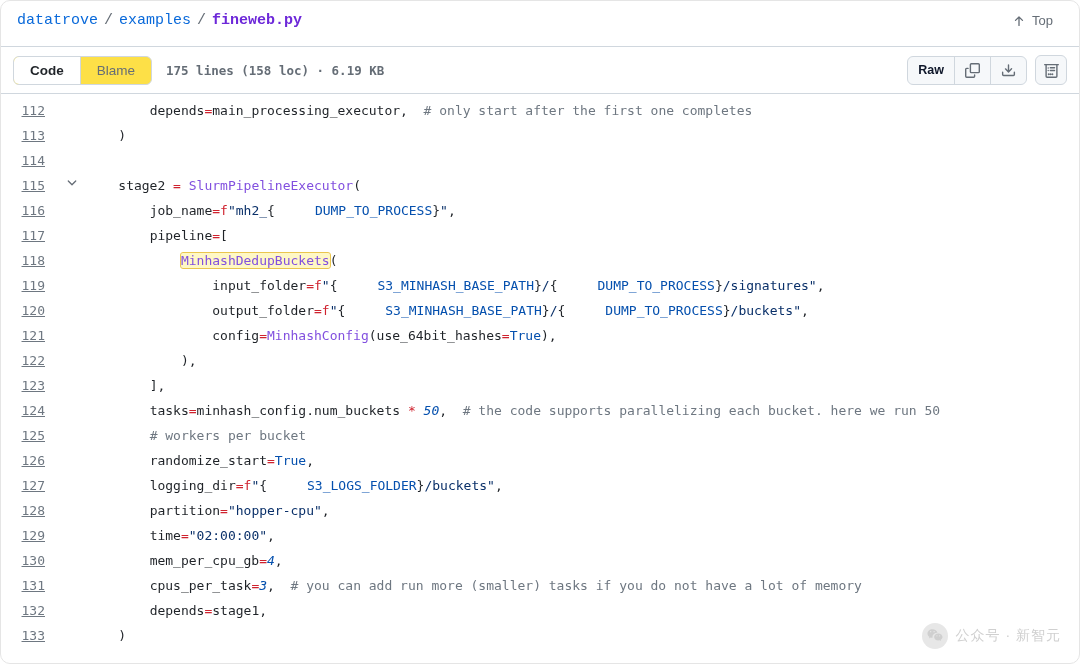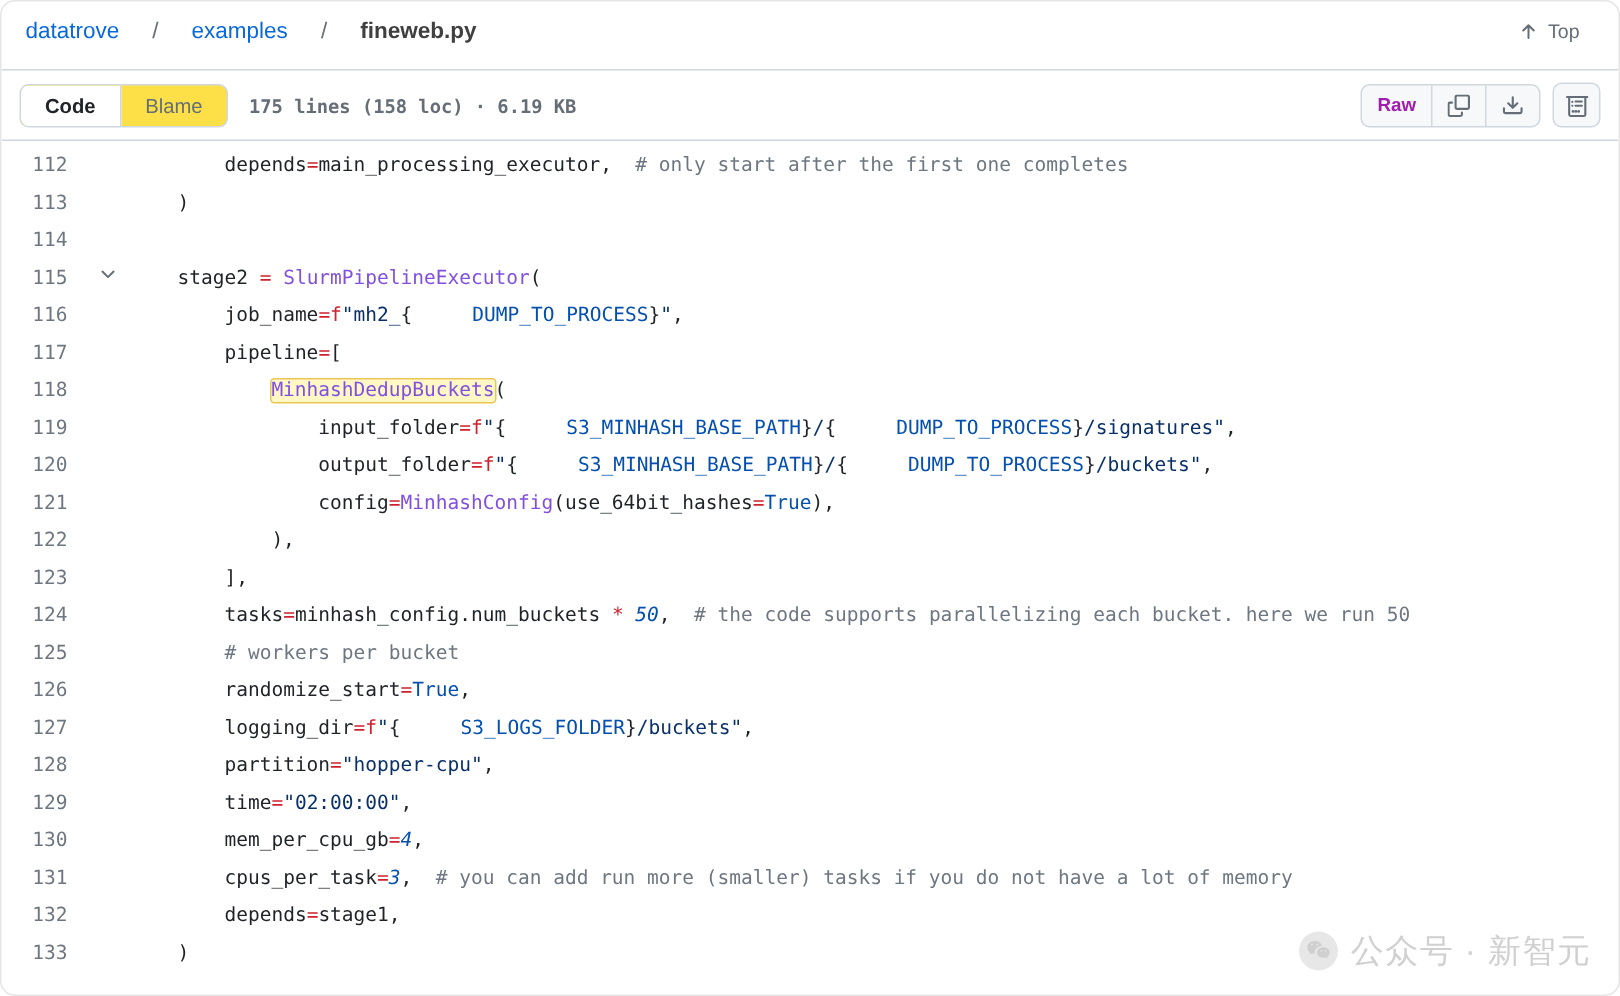--- a/index.html
+++ b/index.html
@@ -33,24 +33,24 @@
     background:#fff;
   }
 
   
   .crumbbar {
     display: flex;
     align-items: center;
     justify-content: space-between;
     padding: 8px 16px 14px 16px;
   }
-  .crumbs { display:flex; align-items:center; gap:22px; font-size:15px; }
+  .crumbs { display:flex; align-items:center; gap:6px; font-size:15px;font-family:Liberation Mono, monospace; }
   .crumbs a { color: var(--blue); text-decoration:none; }
   .crumbs .sep { color: var(--gray-fg); }
-  .crumbs .current { font-weight:600; color:#404040; }
+  .crumbs .current { font-weight:600; color:#6d28d9; }
   .topbtn {
     display:flex; align-items:center; gap:6px;
     padding: 4px 10px;
     border-radius:6px;
     cursor:pointer;
     color:#656d76;
     font-size:13px;
   }
 
   
@@ -103,21 +103,21 @@
   }
   .btn-group > * {
     padding:6px 10px;
     border:none;
     background:transparent;
     cursor:pointer;
     display:flex;align-items:center;justify-content:center;
     color:#656d76;
   }
   .btn-group > *:not(:last-child){ border-right:1px solid var(--gray-border); }
-  .btn-raw { font-size:12.5px; font-weight:600; color:#a21caf; font-family:inherit; }
+  .btn-raw { font-size:12.5px; font-weight:600; color:#0f172a; font-family:inherit; }
   .iconbtn-solo {
     border:1px solid var(--gray-border);
     border-radius:6px;
     width:32px;height:30px;
     display:flex;align-items:center;justify-content:center;
     background:#f6f8fa;
     cursor:pointer;
     color:#656d76;
   }
 
@@ -131,20 +131,21 @@
   .cl { display:flex; align-items:flex-start; min-height:25px; }
   .lnum {
     width: 62px;
     text-align:right;
     color: var(--gray-lnum);
     padding-right: 18px;
     user-select:none;
     flex-shrink:0;
     font-variant-numeric: tabular-nums;
     padding-top:2px;
+    text-decoration:underline;
   }
   .gutter-icon {
     width:18px;
     flex-shrink:0;
     color:#656d76;
     display:flex;align-items:center;justify-content:center;
     padding-top:3px;
   }
   .code {
     white-space: pre;
@@ -167,21 +168,21 @@
     border-radius:2px;
   }
 
   
   .watermark {
     position:absolute;
     bottom:14px;
     right:18px;
     display:flex;align-items:center;gap:8px;
     color:#d0d0d0;
-    font-size:22px;
+    font-size:14px;
     letter-spacing:1px;
     user-select:none;
     pointer-events:none;
   }
   .wm-logo {
     width:26px;height:26px;border-radius:50%;
     background:#e7e7e7;
     display:flex;align-items:center;justify-content:center;
   }
 

